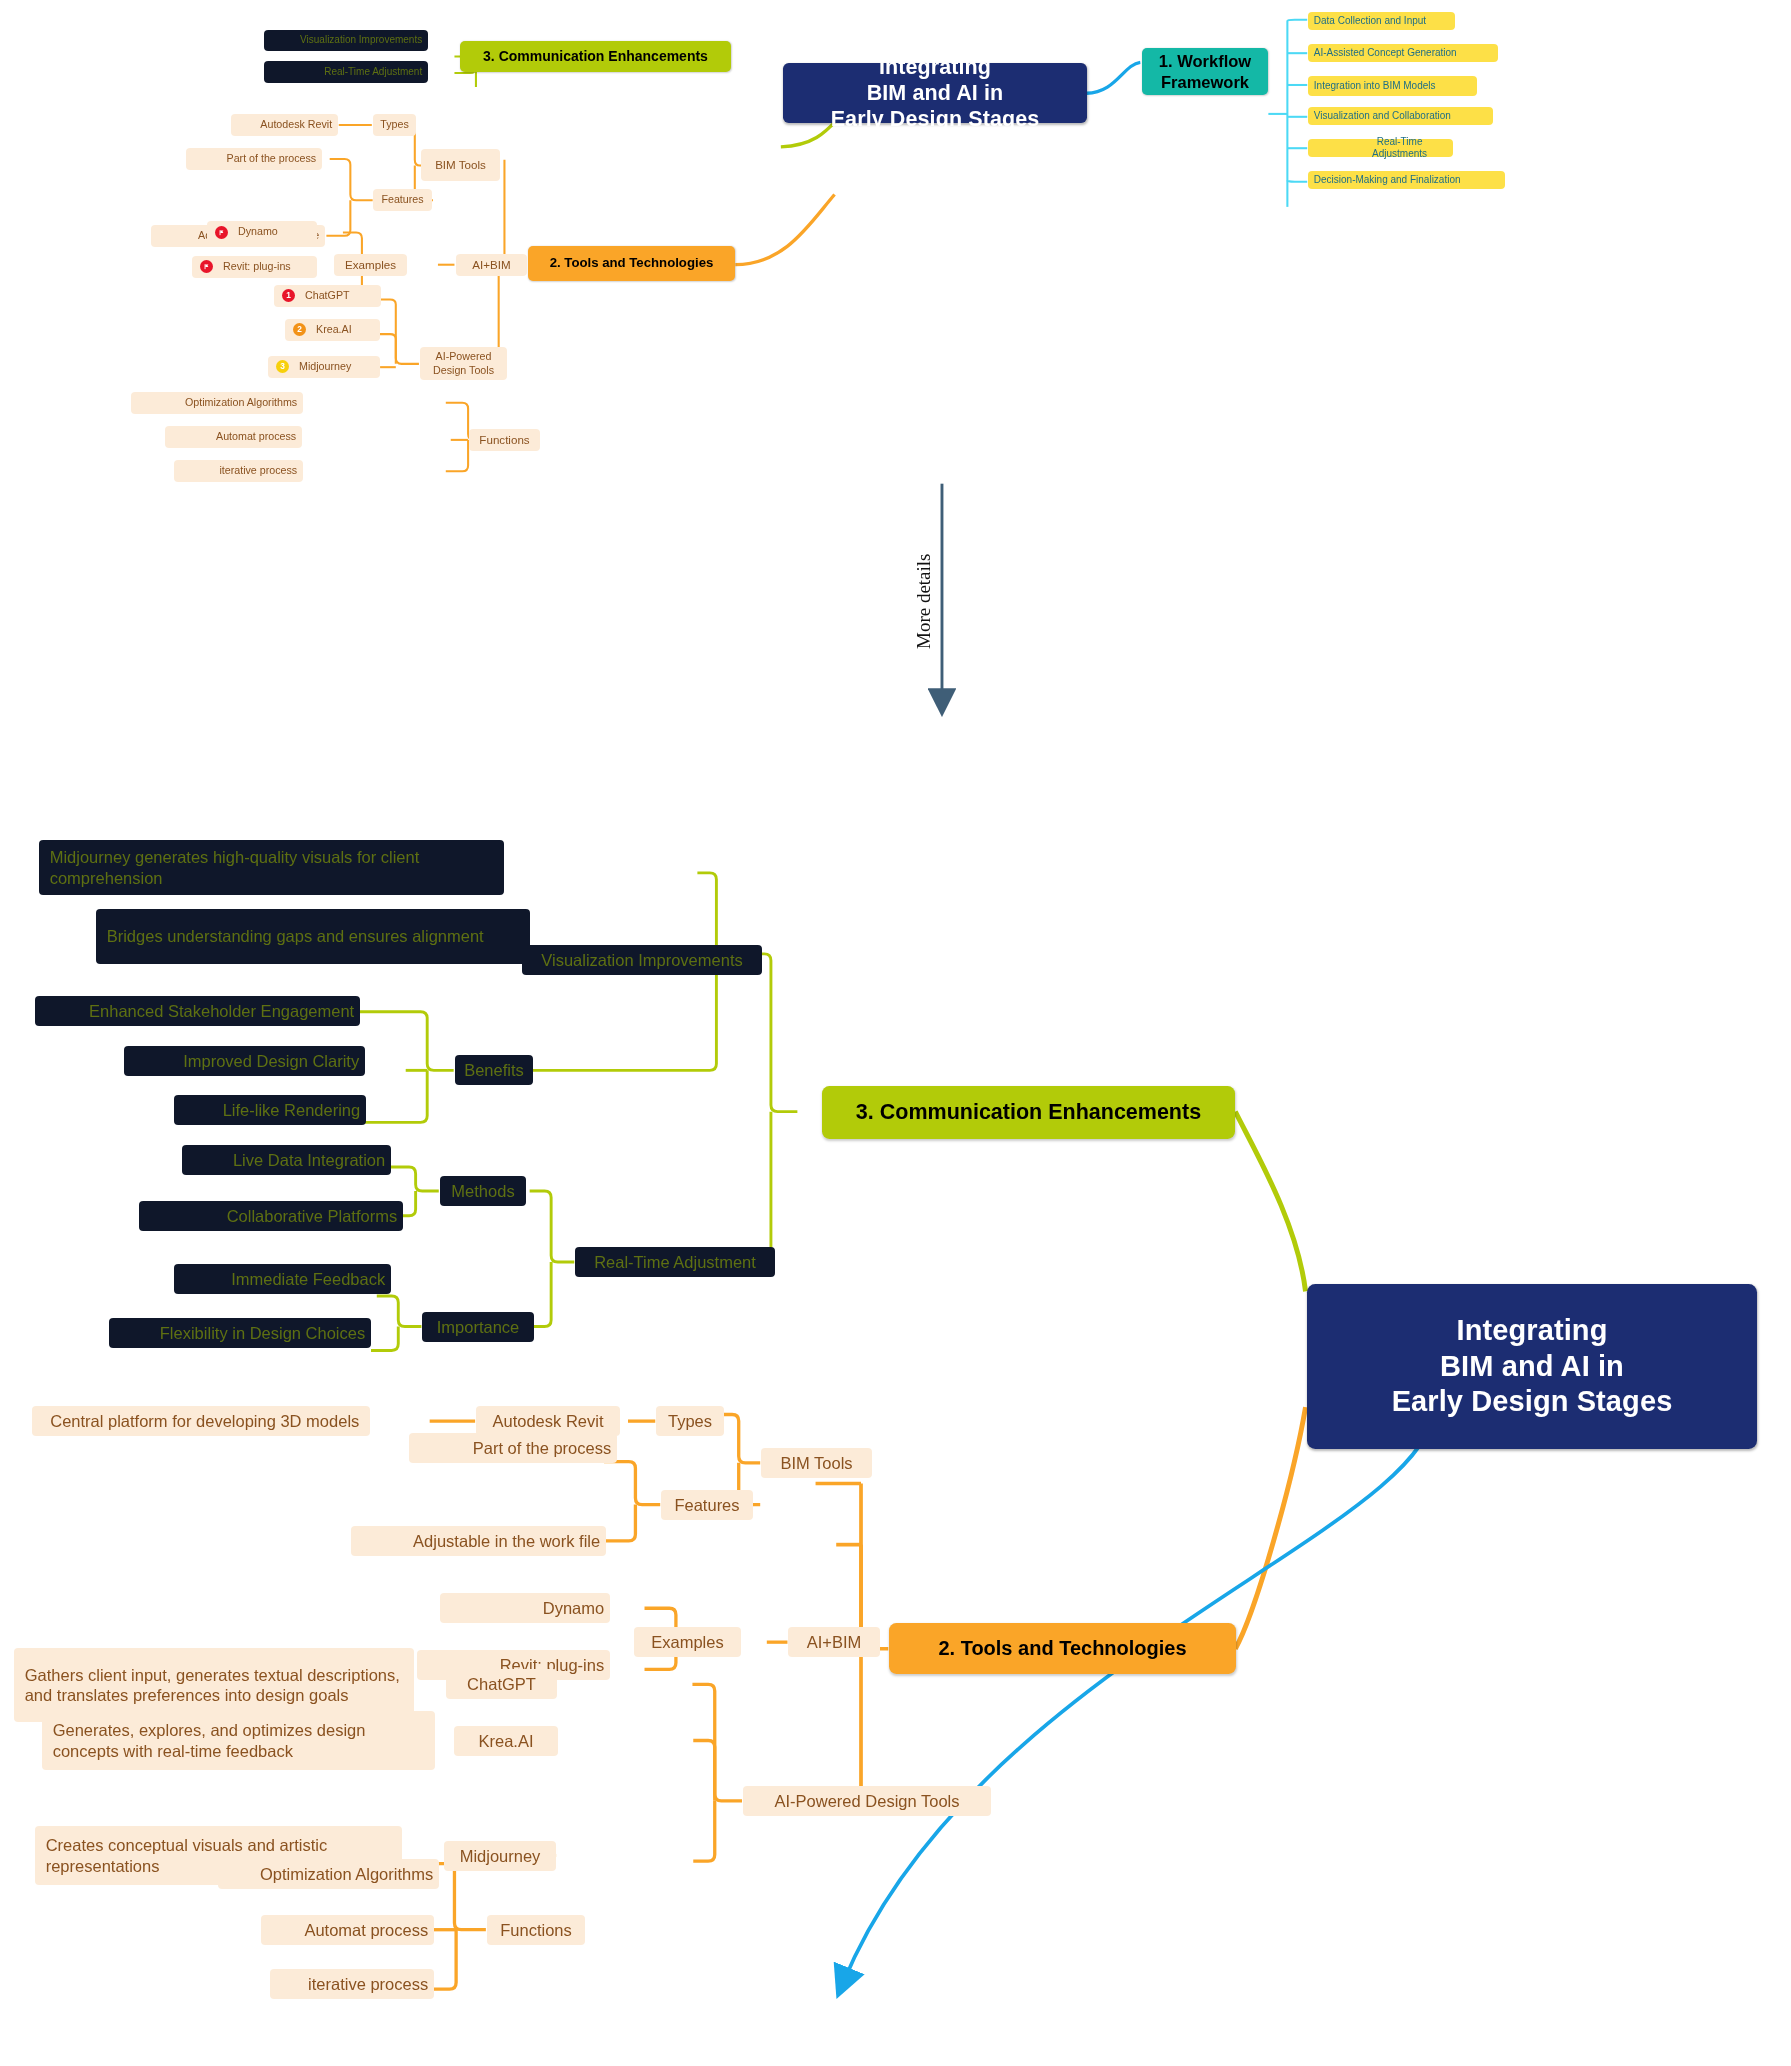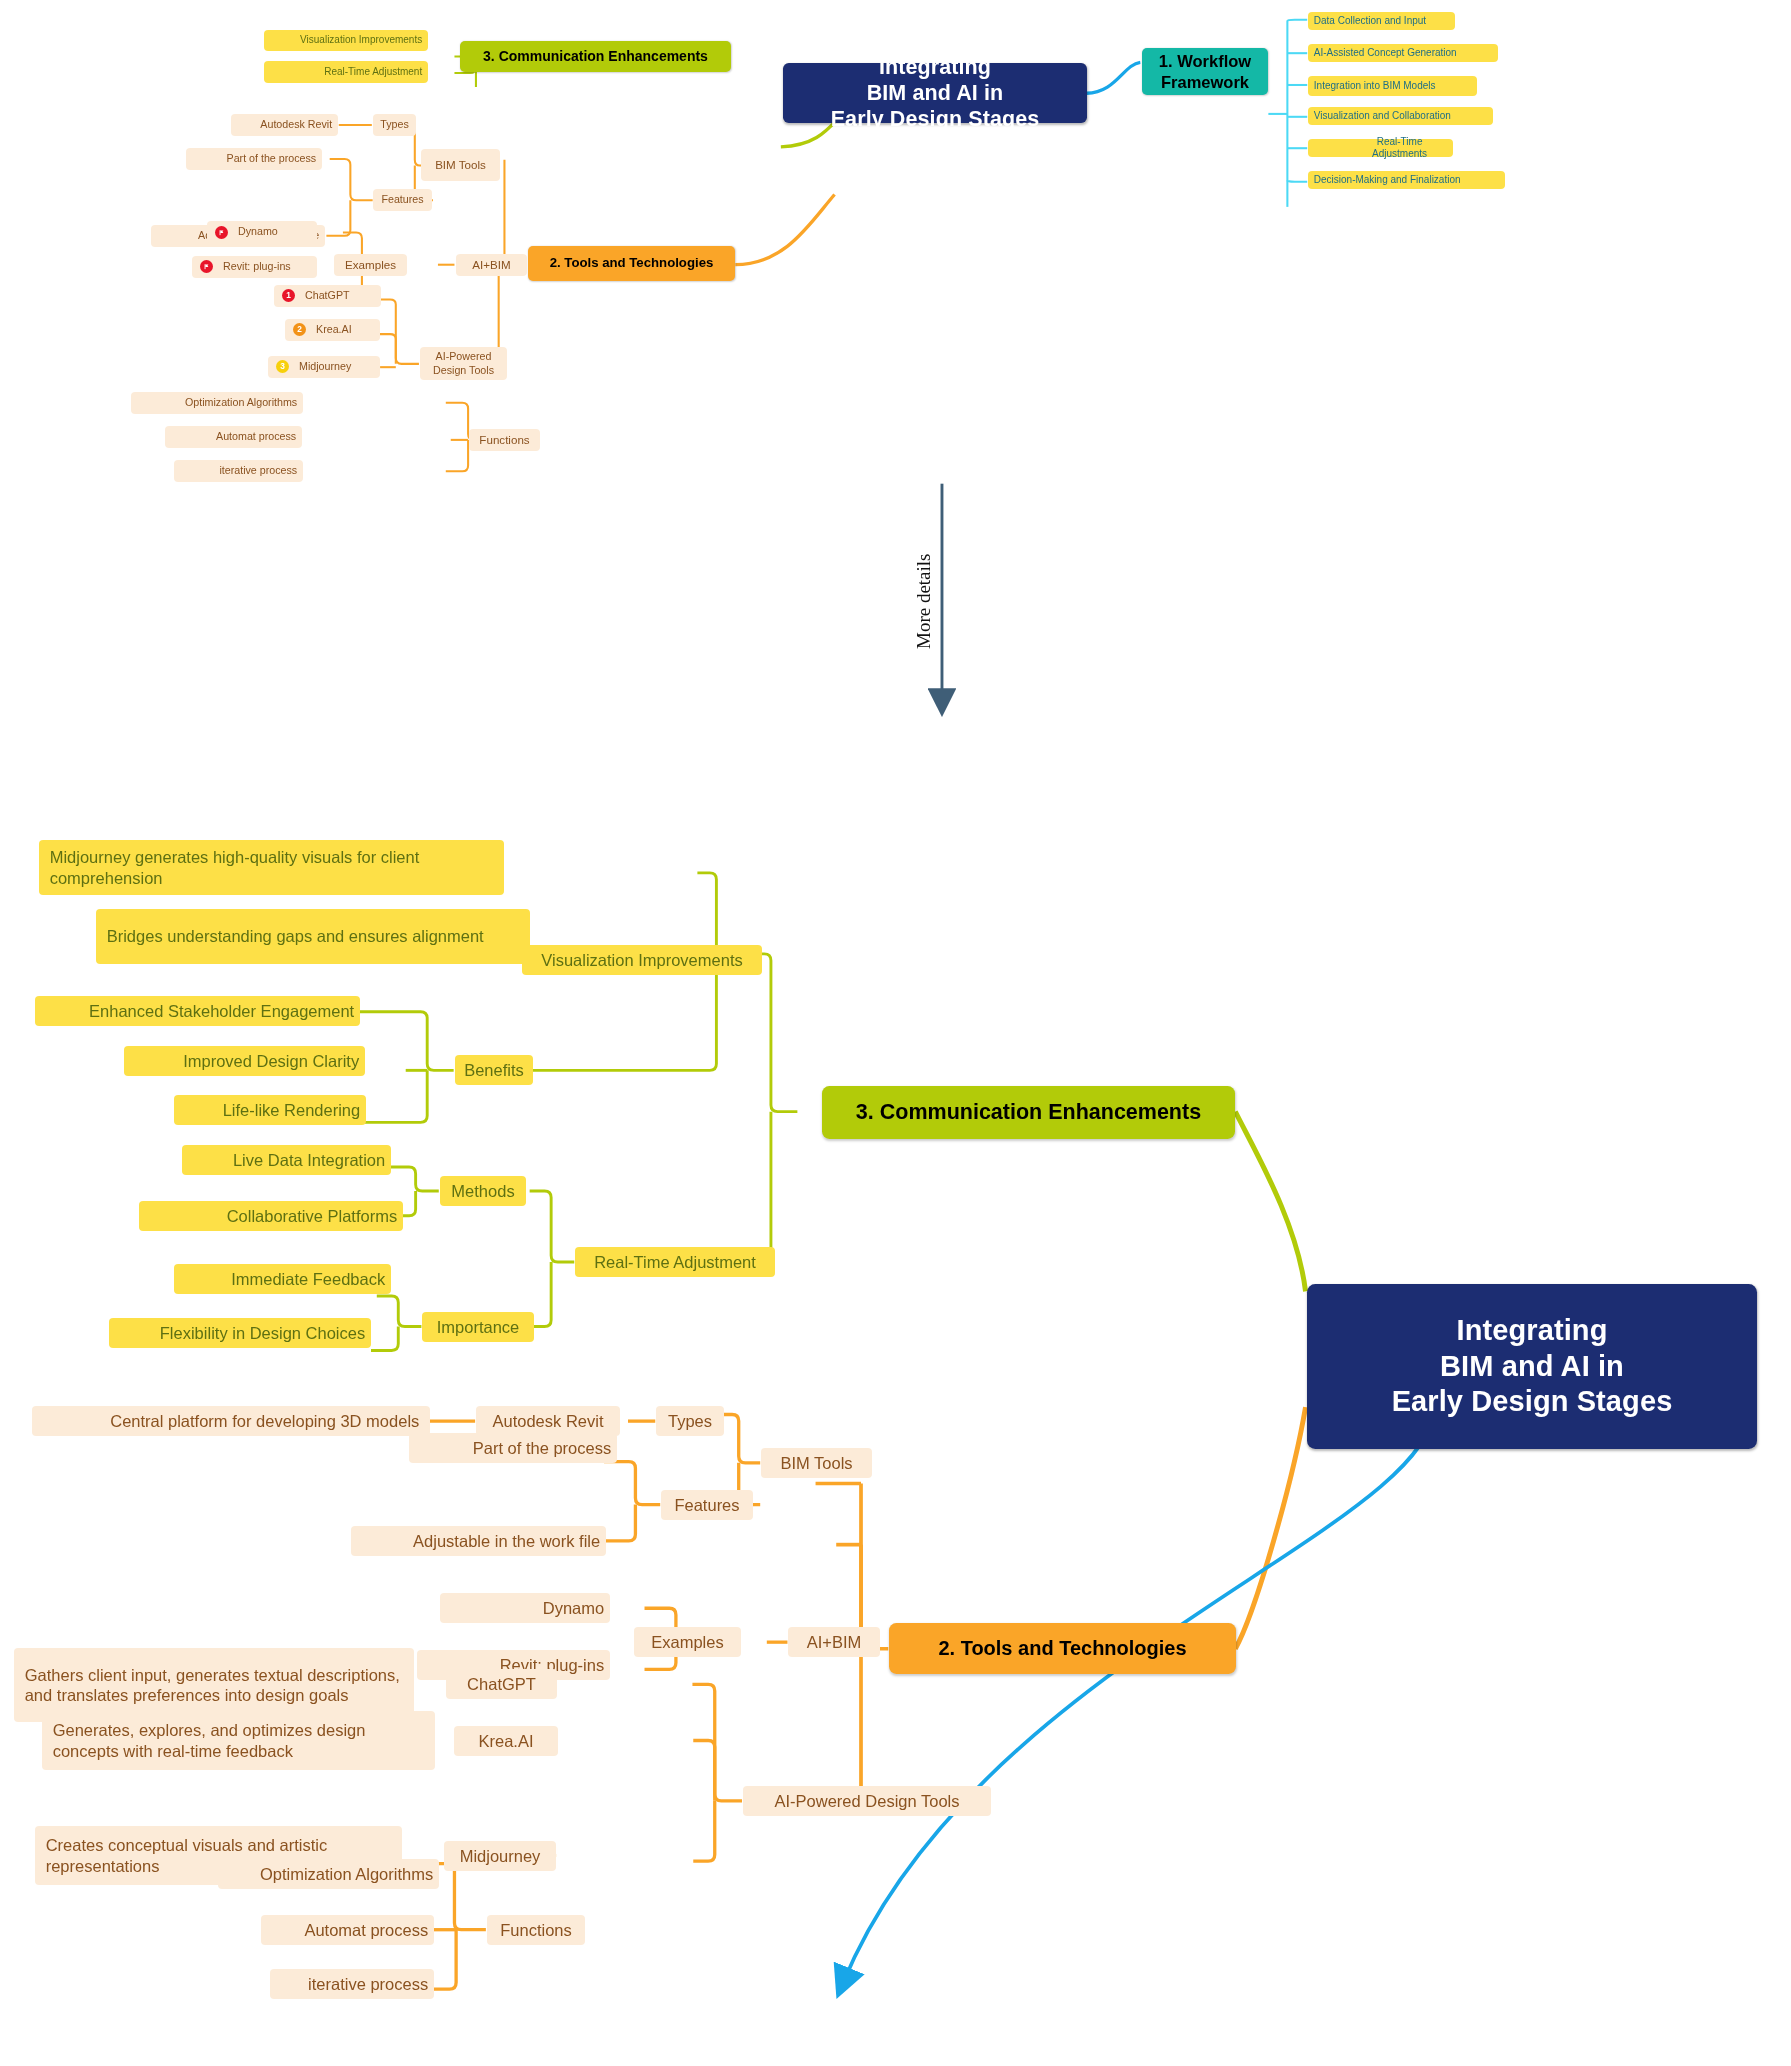--- a/index.html
+++ b/index.html
@@ -20,21 +20,21 @@
   
   .l1{color:#000000;font-weight:700;border-radius:5px;box-shadow:0.4px 0.8px 1.7px rgba(0,0,0,.18);}
   .l1.blue{background:#14b8a6;}
   .l1.green{background:#B2CB09;}
   .l1.orange{background:#FAA528;}
   .l1.big{border-radius:7.4px;box-shadow:0.8px 1.2px 2.5px rgba(0,0,0,.2);}
 
   
   .pill{border-radius:4.1px;font-weight:400;}
   .pill.blue{background:#fde047;color:#1F6E86;}
-  .pill.green{background:#fde047;color:#5E7012;}
+  .pill.green{background:#0f172a;color:#5E7012;}
   .pill.orange{background:#FCEBD8;color:#8A5220;}
   .pill.pad{padding:0 5.8px;}
   .pill.padL{padding:0 10.7px;}
 
   
   .badge{position:absolute;border-radius:50%;display:flex;align-items:center;justify-content:center;
          color:#fff;font-weight:700;line-height:1;}
   .badge.n1{background:#E8152A;}
   .badge.n2{background:#F29218;}
   .badge.n3{background:#F7D00B;}
@@ -251,21 +251,21 @@
 
   <div class="node pill green pad" style="left:422px;top:1312px;width:112px;height:30px;font-size:16.5px;">Importance</div>
   <div class="node pill green pad rgt" style="left:174px;top:1264px;width:217px;height:30px;font-size:16.5px;">Immediate Feedback</div>
   <div class="node pill green pad rgt" style="left:109px;top:1318px;width:262px;height:30px;font-size:16.5px;">Flexibility in Design Choices</div>
 
   <div class="node l1 orange big" style="left:889px;top:1623px;width:347px;height:51px;font-size:20px;">2. Tools and Technologies</div>
 
   <div class="node pill orange pad" style="left:761px;top:1448px;width:111px;height:30px;font-size:16.5px;">BIM Tools</div>
   <div class="node pill orange pad" style="left:656px;top:1406px;width:68px;height:30px;font-size:16.5px;">Types</div>
   <div class="node pill orange pad" style="left:476px;top:1406px;width:144px;height:30px;font-size:16.5px;">Autodesk Revit</div>
-  <div class="node pill orange padL rgt" style="left:32px;top:1406px;width:398px;height:30px;font-size:16.5px;">Central platform for developing 3D models</div>
+  <div class="node pill orange padL rgt" style="left:32px;top:1406px;width:338px;height:30px;font-size:16.5px;">Central platform for developing 3D models</div>
 
   <div class="node pill orange pad" style="left:661px;top:1490px;width:92px;height:30px;font-size:16.5px;">Features</div>
   <div class="node pill orange pad rgt" style="left:409px;top:1433px;width:208px;height:30px;font-size:16.5px;">Part of the process</div>
   <div class="node pill orange pad rgt" style="left:351px;top:1526px;width:255px;height:30px;font-size:16.5px;">Adjustable in the work file</div>
 
   <div class="node pill orange pad" style="left:788px;top:1627px;width:92px;height:30px;font-size:16.5px;">AI+BIM</div>
   <div class="node pill orange pad" style="left:634px;top:1627px;width:107px;height:30px;font-size:16.5px;">Examples</div>
   <div class="node pill orange pad rgt" style="left:440px;top:1593px;width:170px;height:30px;font-size:16.5px;">Dynamo</div>
   <div class="node pill orange pad rgt" style="left:417px;top:1650px;width:193px;height:30px;font-size:16.5px;">Revit: plug-ins</div>
 

